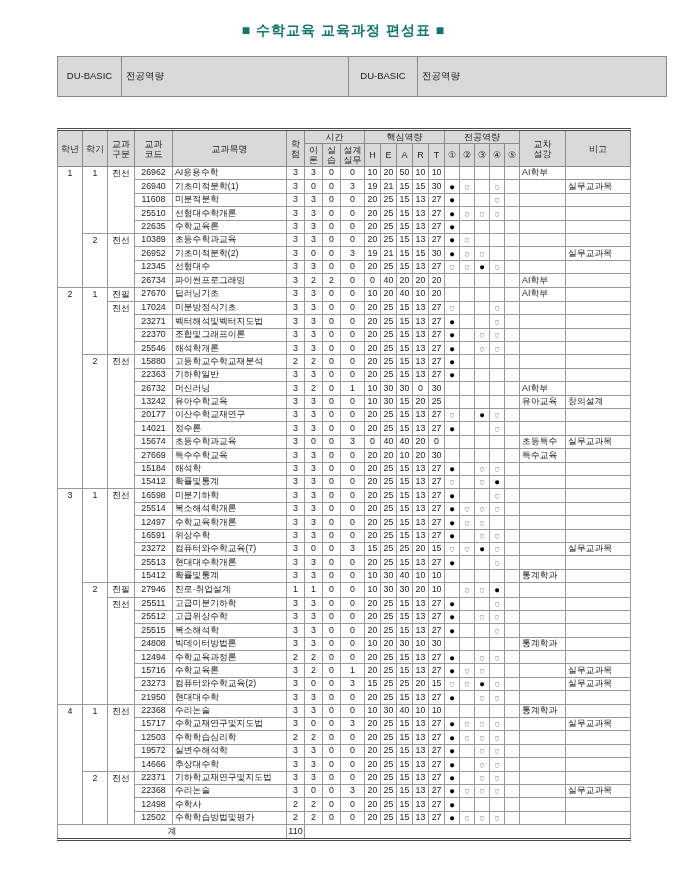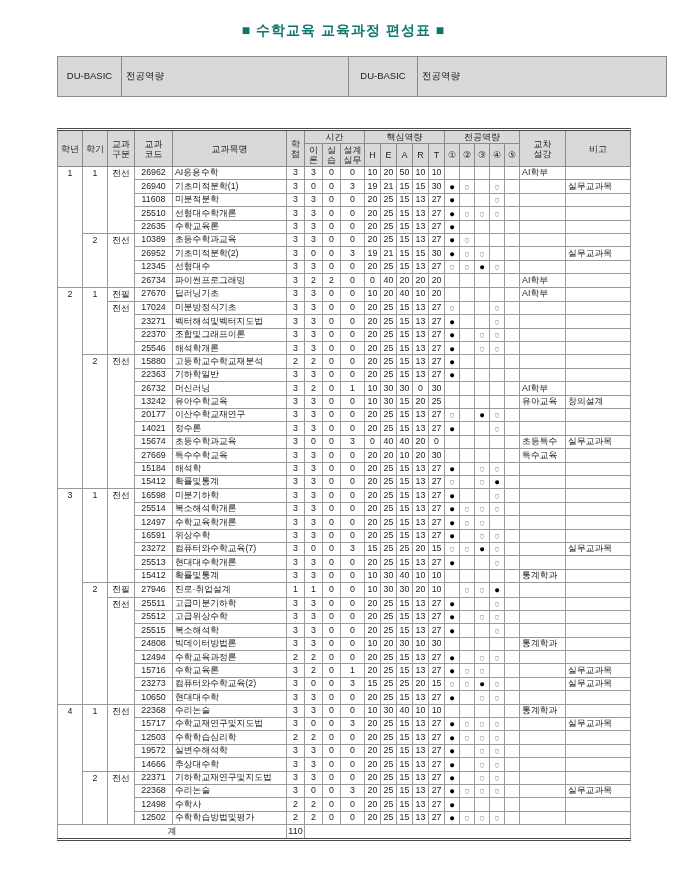--- a/index.html
+++ b/index.html
@@ -906,21 +906,21 @@
           <td>15</td>
           <td class="c-dot o">○</td>
           <td class="c-dot o">○</td>
           <td class="c-dot f">●</td>
           <td class="c-dot o">○</td>
           <td class="c-dot o"></td>
           <td class="c-cross"></td>
           <td class="c-note">실무교과목</td>
         </tr>
         <tr>
-          <td>10650</td>
+          <td>21950</td>
           <td class="c-name">현대대수학</td>
           <td>3</td>
           <td>3</td>
           <td>0</td>
           <td>0</td>
           <td>20</td>
           <td>25</td>
           <td>15</td>
           <td>13</td>
           <td>27</td>

